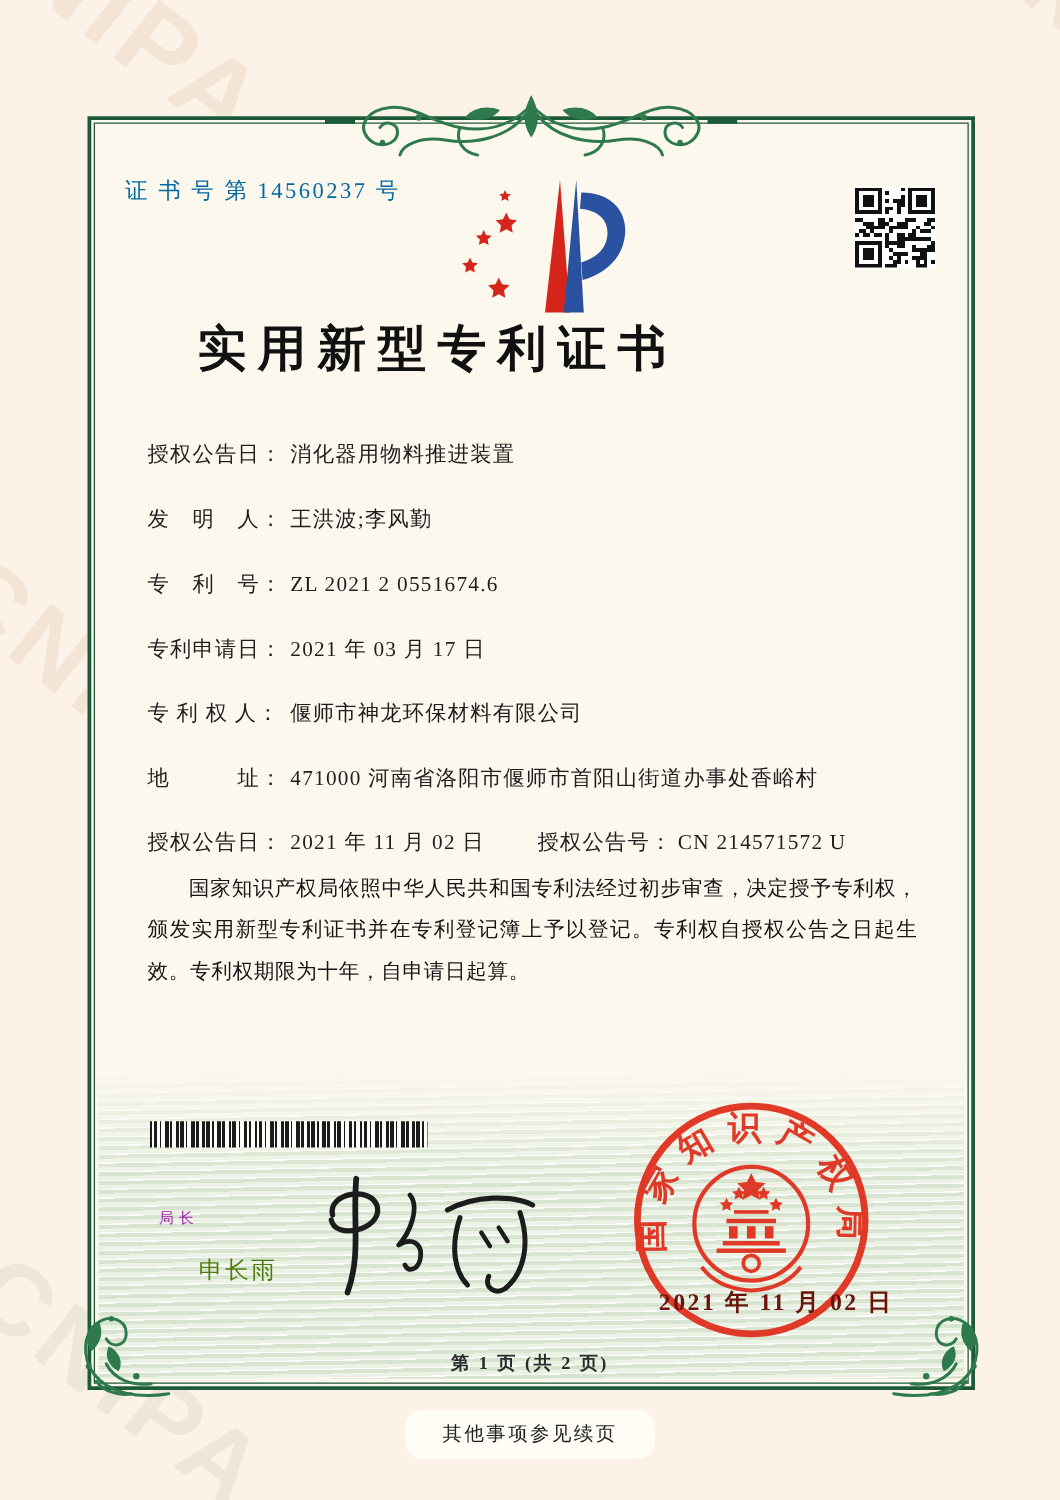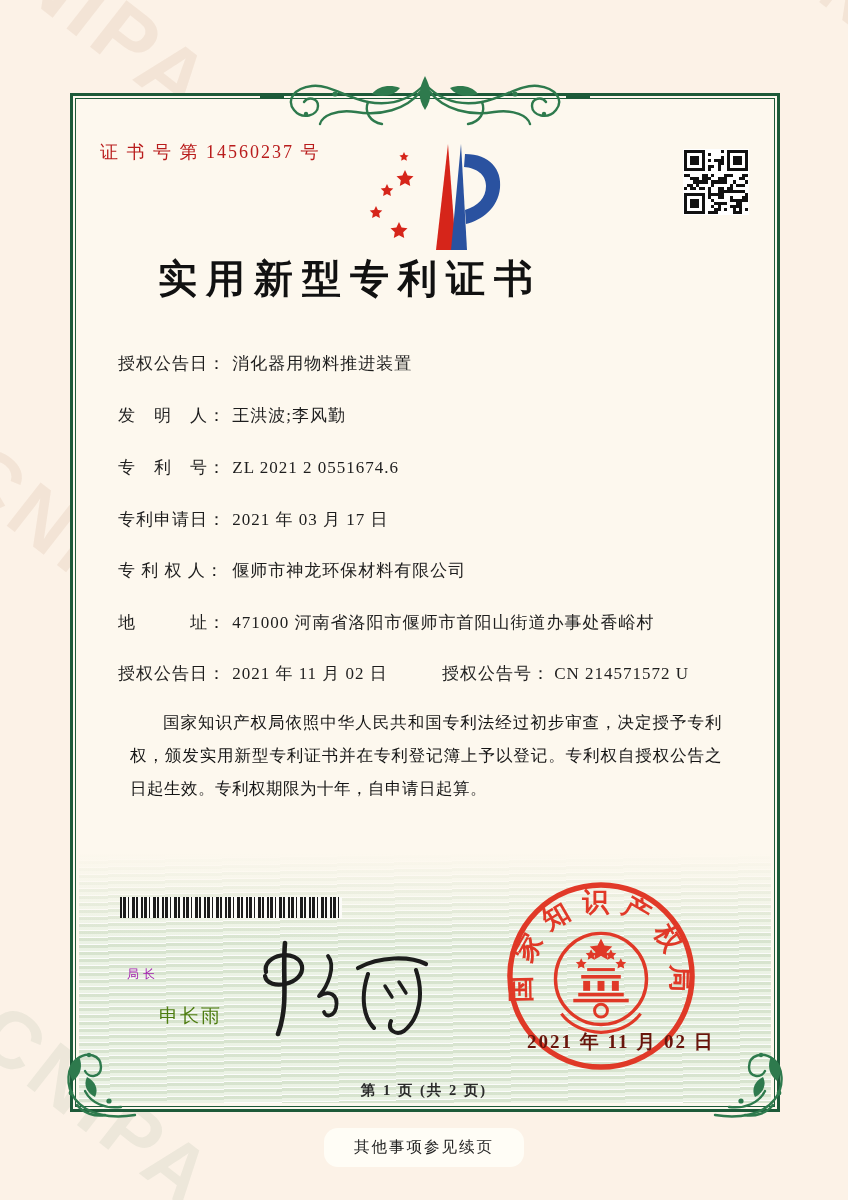--- a/index.html
+++ b/index.html
@@ -63,44 +63,44 @@
     position:absolute;left:50%;top:-30px;transform:translateX(-50%);
     width:330px;height:64px;z-index:3;
   }
   .corner{position:absolute;width:78px;height:78px;z-index:3;}
   .corner-bl{left:-12px;bottom:-14px;}
   .corner-br{right:-12px;bottom:-14px;transform:scaleX(-1);}
 
   
   .cert-number{
     position:absolute;left:100px;top:140px;
-    font-size:18px;color:#b91c1c;letter-spacing:2px;z-index:4;
+    font-size:18px;color:#0369a1;letter-spacing:2px;z-index:4;
   }
   .qr{position:absolute;left:683px;top:149px;width:64px;height:64px;
       background:#fff;padding:1px;z-index:4;}
   .qr svg{width:100%;height:100%;display:block;}
   .logo{position:absolute;left:344px;top:140px;width:158px;height:116px;z-index:4;}
   .title{
     position:absolute;left:0;width:700px;top:252px;
     text-align:center;font-size:39px;font-weight:700;color:#111;
     letter-spacing:9px;z-index:4;
   }
   .fields{position:absolute;left:118px;top:0;width:620px;z-index:4;
     font-size:17px;color:#1e1e1e;}
   .field-row{position:absolute;left:0;white-space:nowrap;}
   .field-label{display:inline-block;min-width:110px;letter-spacing:1px;}
   .field-value{letter-spacing:1px;}
-  .grant-no{position:absolute;left:324px;top:0;white-space:nowrap;}
+  .grant-no{position:absolute;left:312px;top:0;white-space:nowrap;}
 
   .paragraphs{
     position:absolute;left:118px;top:694px;width:616px;z-index:4;
     font-size:16.5px;line-height:33px;color:#151515;text-align:justify;
     letter-spacing:0.5px;
   }
-  .paragraphs p{margin:12px;text-indent:2em;}
+  .paragraphs p{margin:0;text-indent:2em;}
 
   .barcode{
     position:absolute;left:120px;top:897px;width:222px;height:21px;z-index:4;
     background:repeating-linear-gradient(90deg,
       #1b1b1b 0 2px,#fbfbf8 2px 3px,#1b1b1b 3px 6px,#fbfbf8 6px 8px,
       #1b1b1b 8px 9px,#fbfbf8 9px 12px,#1b1b1b 12px 15px,#fbfbf8 15px 16px,
       #1b1b1b 16px 18px,#fbfbf8 18px 21px);
   }
 
   .signer-title{position:absolute;left:127px;top:966px;font-size:12px;color:#a21caf;

